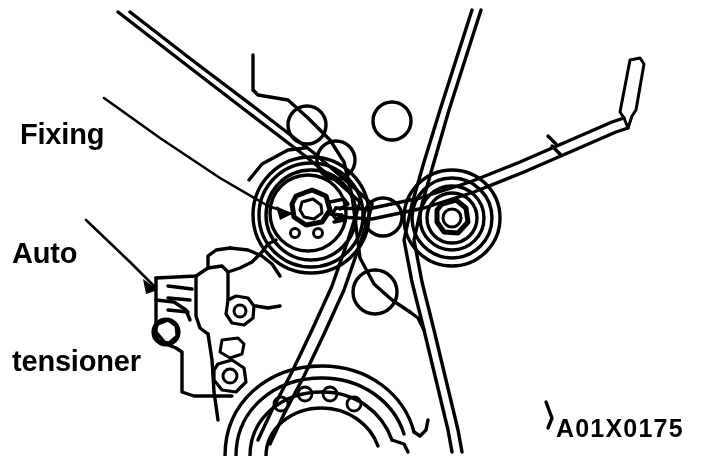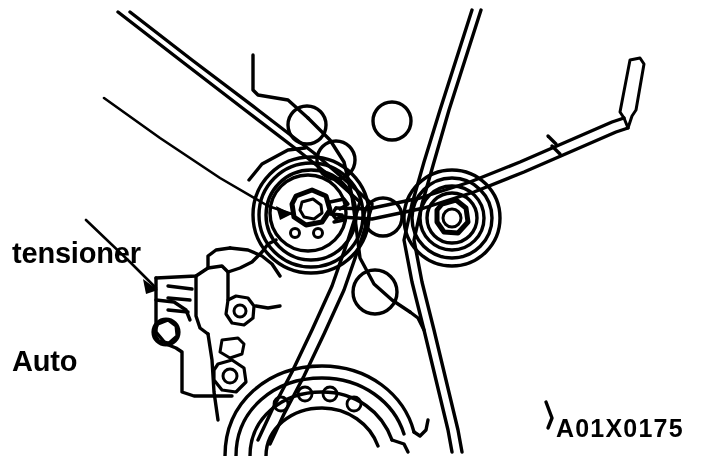--- a/index.html
+++ b/index.html
@@ -182,22 +182,23 @@
 
       <g fill="#000000" stroke="none">
         <path d="M292,214 L276,206 L280,220 Z"></path>
         <path d="M158,290 L143,279 L146,294 Z"></path>
       </g>
 
     </g>
   </svg>
 
   <div class="callout" id="callout-fixing-bolt">
+    <div>Fixing</div>
   </div>
 
   <div class="callout" id="callout-auto-tensioner">
+    <div>Auto</div>
     <div>tensioner</div>
-    <div>Auto</div>
   </div>
 
   <div id="figure-reference-code">A01X0175</div>
 
 </div>
 
 </body></html>

